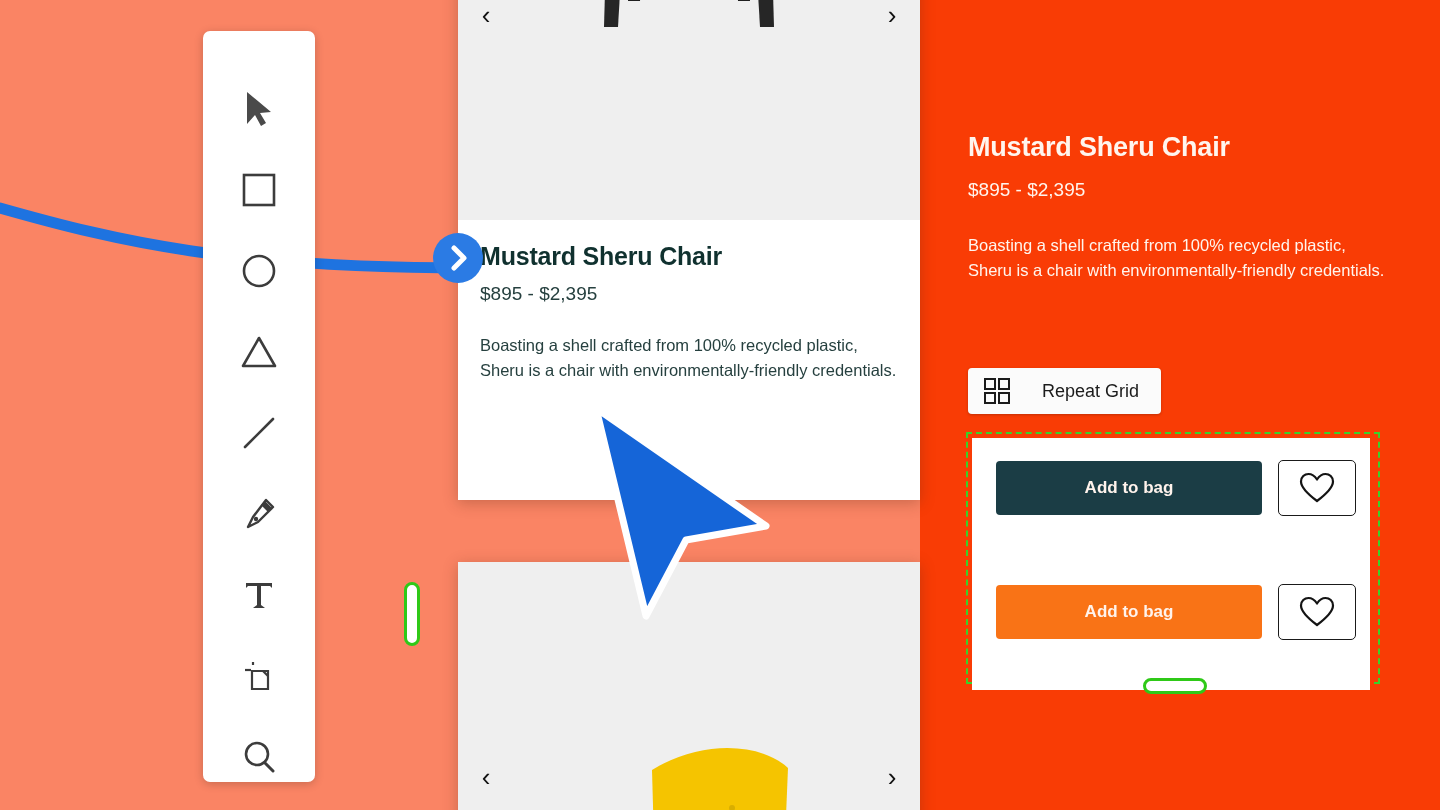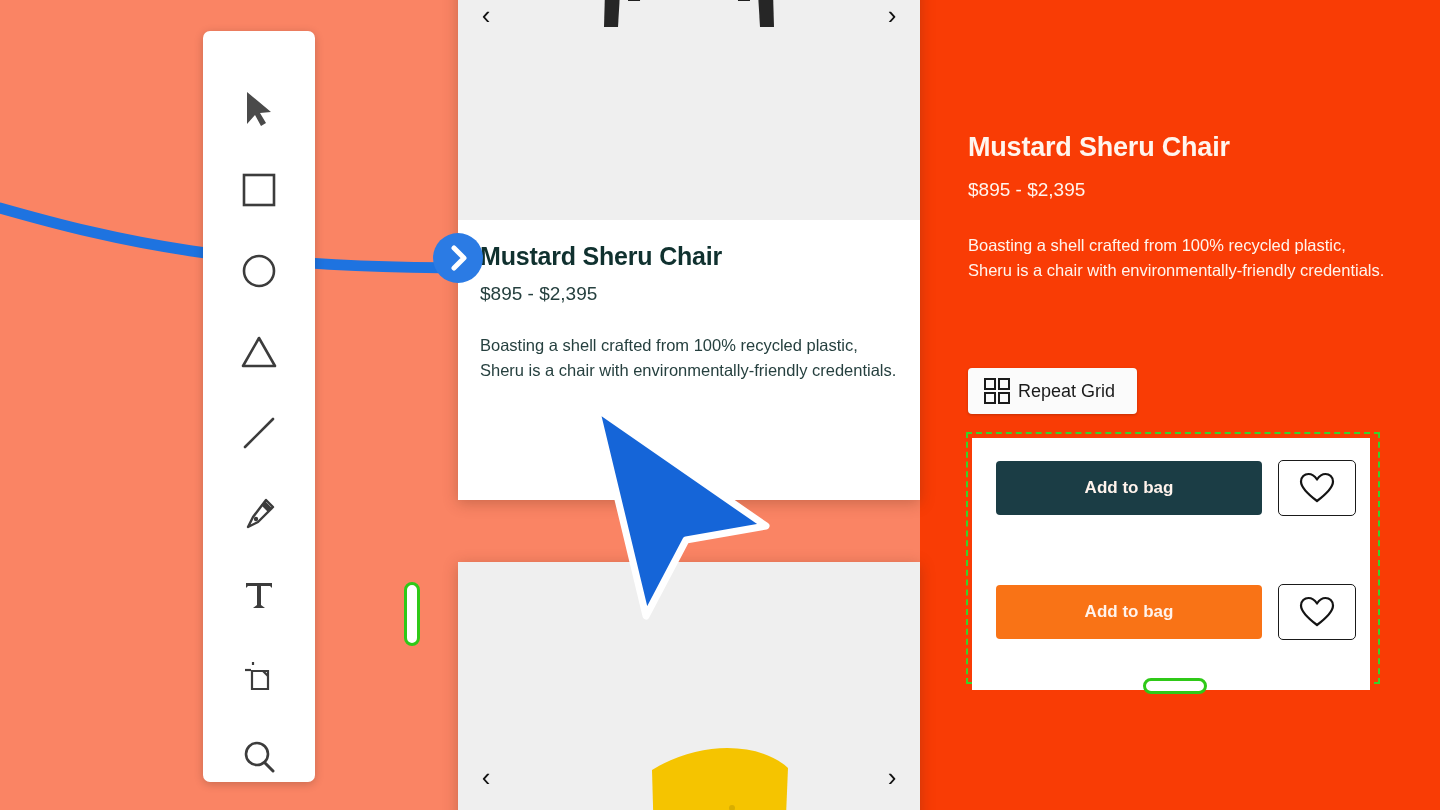--- a/index.html
+++ b/index.html
@@ -87,21 +87,21 @@
   }
   #detail .d-title { font-size:27px; font-weight:bold; letter-spacing:-.2px; }
   #detail .d-price { font-size:19px; margin-top:16px; }
   #detail .d-desc  { font-size:16.5px; line-height:1.54; margin-top:32px; width:425px; }
 
   
   #repeat-grid-btn {
     position:absolute; left:968px; top:368px;
     height:46px; padding:0 22px 0 16px;
     background:#FBFBFB; border-radius:4px;
-    display:flex; align-items:center; gap:8px;
+    display:flex; align-items:center; gap:32px;
     box-shadow:0 1px 3px rgba(0,0,0,.22);
     cursor:pointer;
   }
   #repeat-grid-btn .rg-label { font-size:18px; color:#1B1B1B; }
 
   
   #repeat-selection {
     position:absolute; left:966px; top:432px;
     width:414px; height:252px;
     border:2px dashed #3BD12A;

